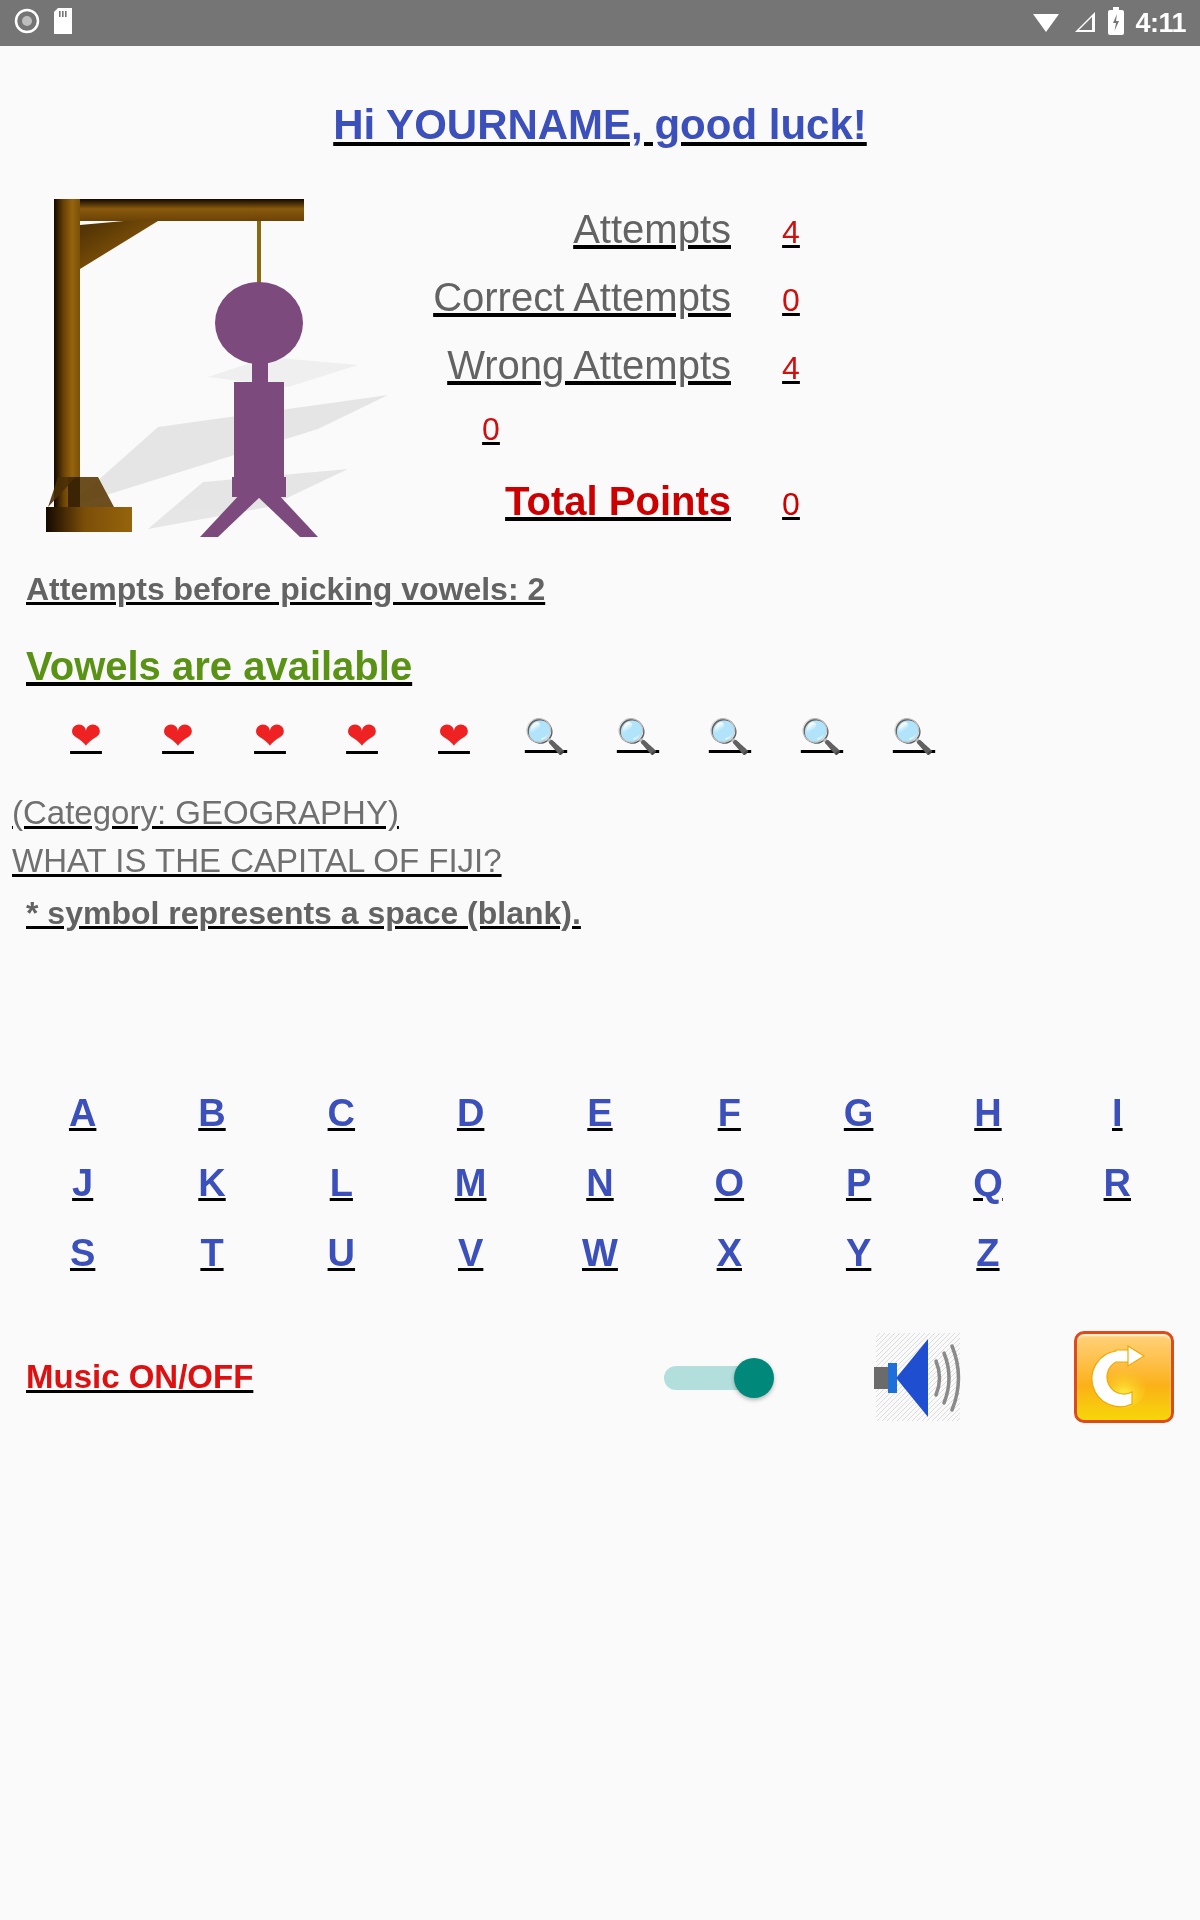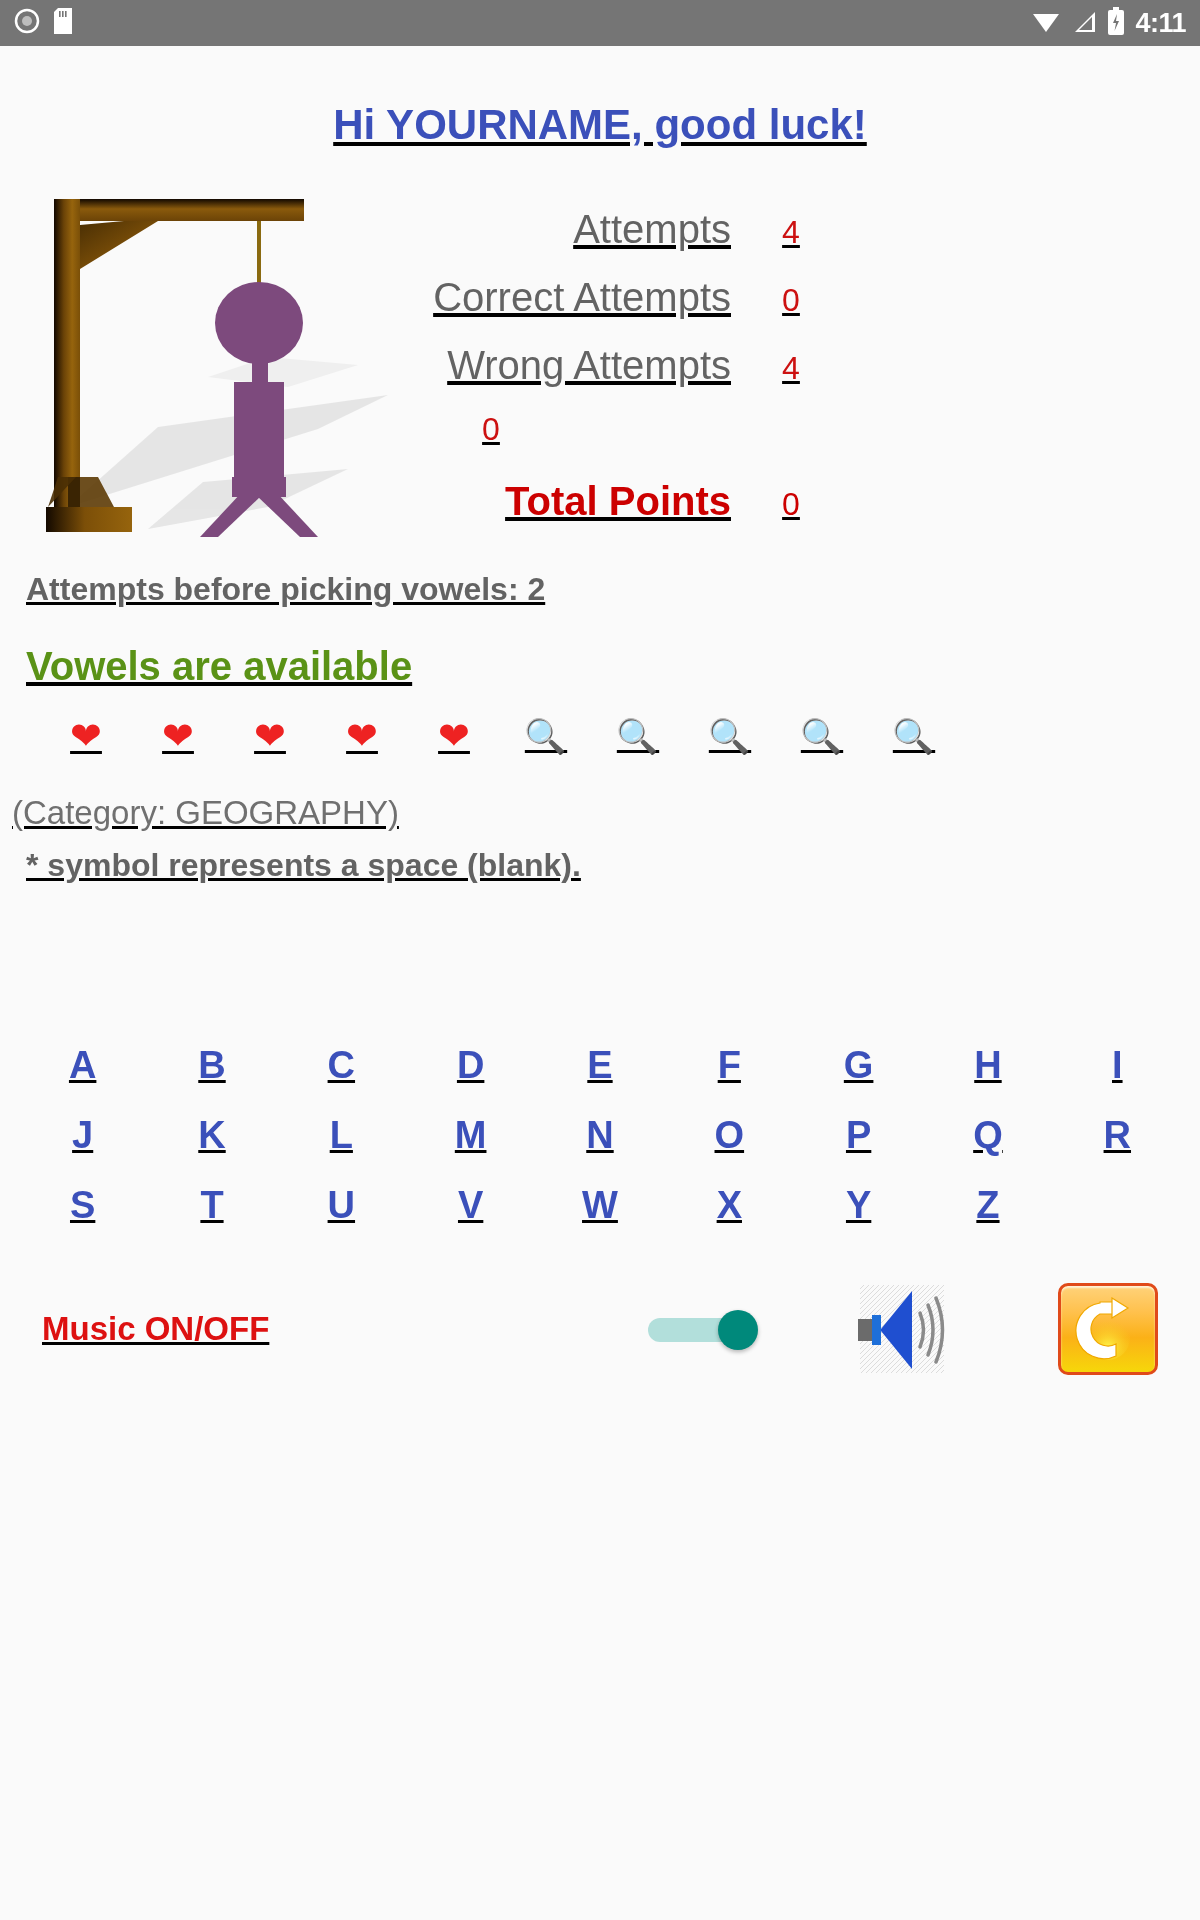--- a/index.html
+++ b/index.html
@@ -110,21 +110,21 @@
   .key {
     flex: 1 1 0; text-align: center;
     color: #3b50ba; font-size: 38px; font-weight: bold;
     cursor: pointer; line-height: 70px;
   }
   .key.empty { visibility: hidden; }
 
   
   .controls {
     display: flex; align-items: center;
-    padding: 0 42px; margin-top: 34px;
+    padding: 0 26px; margin-top: 34px;
     height: 110px;
   }
   .music-label {
     color: #dd1111; font-size: 33px; font-weight: bold;
   }
   .toggle {
     margin-left: auto;
     width: 110px; height: 30px;
     position: relative; cursor: pointer;
   }
@@ -305,20 +305,21 @@
     <span class="life heart">❤</span>
     <span class="life glass">🔍</span>
     <span class="life glass">🔍</span>
     <span class="life glass">🔍</span>
     <span class="life glass">🔍</span>
     <span class="life glass">🔍</span>
   </div>
 
   <div class="question-block">
     <div class="category">(Category: GEOGRAPHY)</div>
+    <div class="question">WHAT IS THE CAPITAL OF FIJI?</div>
   </div>
 
   <div class="blank-note">* symbol represents a space (blank).</div>
 
   <div class="keyboard">
     <div class="kb-row">
       <div class="key">A</div>
       <div class="key">B</div>
       <div class="key">C</div>
       <div class="key">D</div>

